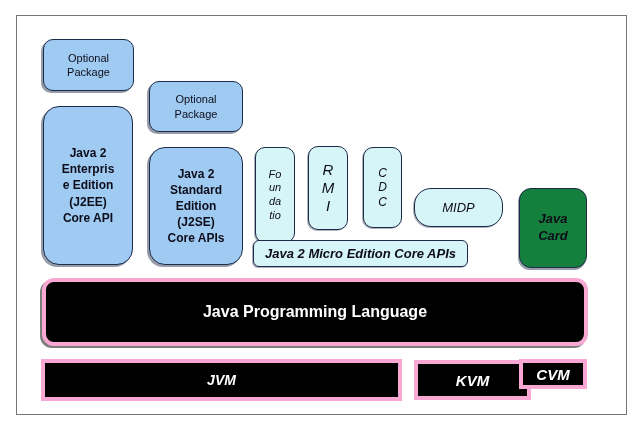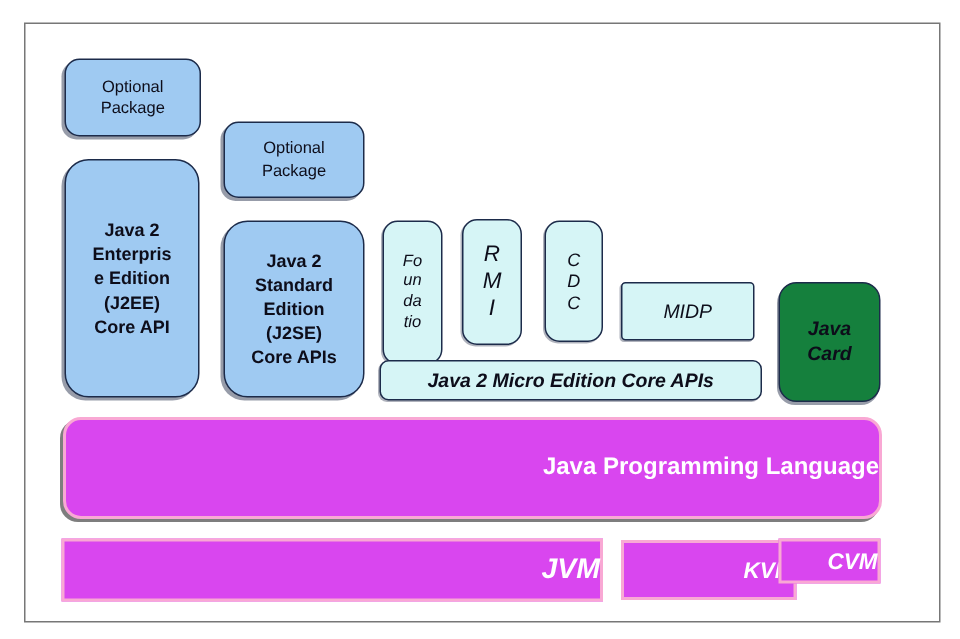--- a/index.html
+++ b/index.html
@@ -4,34 +4,34 @@
 <style>
   html,body{margin:0;padding:0;background:#fff;}
   body{font-family:"Liberation Sans","DejaVu Sans",sans-serif;}
   .canvas{position:relative;width:640px;height:426px;background:#ffffff;overflow:hidden;padding-left:28px;}
   .frame{position:absolute;left:16px;top:15px;width:611px;height:400px;border:1px solid #777;box-sizing:border-box;}
   .box{position:absolute;box-sizing:border-box;border:1px solid #1c2b4a;display:flex;align-items:center;justify-content:center;text-align:center;color:#0d0d1a;}
   .box .txt{white-space:pre-line;}
   .blue{background:#9fcaf2;box-shadow:-2px 2px 0 rgba(25,35,64,.45);}
   .cyan{background:#d6f5f6;box-shadow:-1px 1px 0 rgba(25,35,64,.35);}
   .orange{background:#15803d;box-shadow:-1px 2px 0 rgba(25,35,64,.45);}
-  .magenta{background:#d946ef;border:2px solid #f9a8d4;color:#ffffff;justify-content:flex-end;}
+  .magenta{background:#000000;border:4px solid #f9a8d4;color:#ffffff;}
 
   .op1{left:43px;top:39px;width:91px;height:52px;border-radius:10px;font-size:11px;line-height:1.3;}
   .op2{left:149px;top:81px;width:94px;height:51px;border-radius:10px;font-size:11px;line-height:1.3;}
   .j2ee{left:43px;top:106px;width:90px;height:159px;border-radius:16px;font-size:12px;font-weight:bold;line-height:1.35;}
   .j2se{left:149px;top:147px;width:94px;height:118px;border-radius:16px;font-size:12px;font-weight:bold;line-height:1.35;}
   .foundation{left:255px;top:147px;width:40px;height:96px;border-radius:10px;font-size:11px;font-style:italic;line-height:1.25;}
   .rmi{left:308px;top:146px;width:40px;height:84px;border-radius:10px;font-size:15px;font-style:italic;line-height:1.2;}
   .cdc{left:363px;top:147px;width:39px;height:81px;border-radius:10px;font-size:12px;font-style:italic;line-height:1.2;}
-  .midp{left:414px;top:188px;width:89px;height:39px;border-radius:3px;font-size:13px;font-style:italic;}
+  .midp{left:414px;top:188px;width:89px;height:39px;border-radius:17px;font-size:13px;font-style:italic;}
   .javacard{left:519px;top:188px;width:68px;height:80px;border-radius:12px;font-size:13px;font-weight:bold;font-style:italic;line-height:1.3;}
-  .micro{left:253px;top:240px;width:255px;height:27px;border-radius:6px;font-size:13px;font-weight:bold;font-style:italic;}
+  .micro{left:253px;top:240px;width:215px;height:27px;border-radius:6px;font-size:13px;font-weight:bold;font-style:italic;}
   .jpl{left:42px;top:278px;width:546px;height:68px;border-radius:12px;font-size:16px;font-weight:bold;box-shadow:-2px 2px 0 rgba(20,20,20,.55);}
-  .jvm{left:41px;top:359px;width:361px;height:42px;font-size:19px;font-weight:bold;font-style:italic;}
+  .jvm{left:41px;top:359px;width:361px;height:42px;font-size:14px;font-weight:bold;font-style:italic;}
   .kvm{left:414px;top:360px;width:117px;height:40px;font-size:15px;font-weight:bold;font-style:italic;}
   .cvm{left:519px;top:359px;width:68px;height:30px;font-size:15px;font-weight:bold;font-style:italic;}
 </style>
 </head>
 <body>
 
 <div class="canvas">
   <div class="frame"></div>
 
   <div class="box blue op1">

